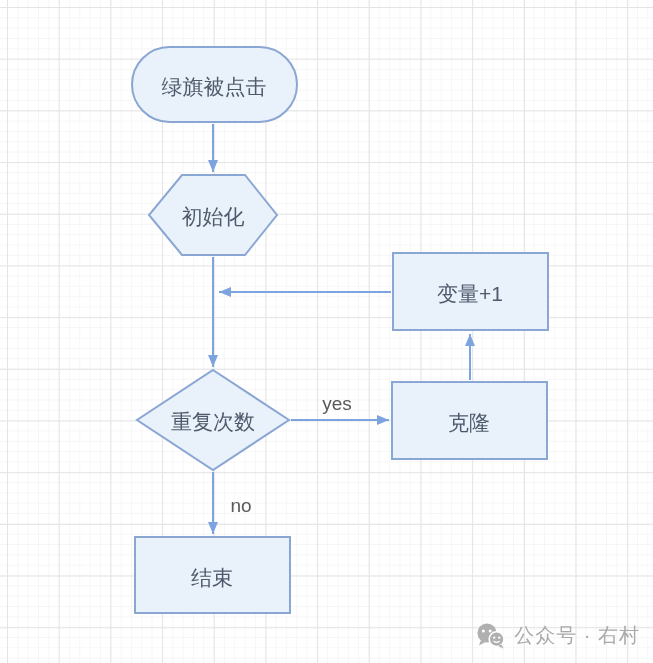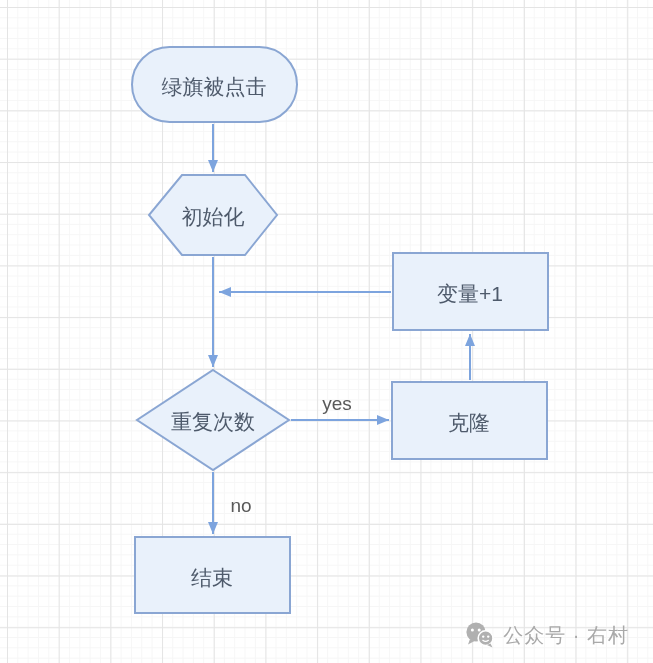--- a/index.html
+++ b/index.html
@@ -47,24 +47,24 @@
     fill: var(--connector, #7da4de);
   }
   .edge-label {
     fill: var(--edge-label, #595959);
     font-size: 19px;
     font-family: "Liberation Sans", "DejaVu Sans", sans-serif;
     text-anchor: middle;
   }
   .watermark {
     position: absolute;
-    right: 24px;
+    right: 13px;
     bottom: 14px;
     display: flex;
-    align-items: flex-start;
+    align-items: flex-end;
     gap: 8px;
     color: var(--watermark, #a9a9a9);
     font-size: 20px;
     letter-spacing: 1px;
     user-select: none;
   }
   .watermark .wicon {
     display: inline-flex;
   }
 </style>

